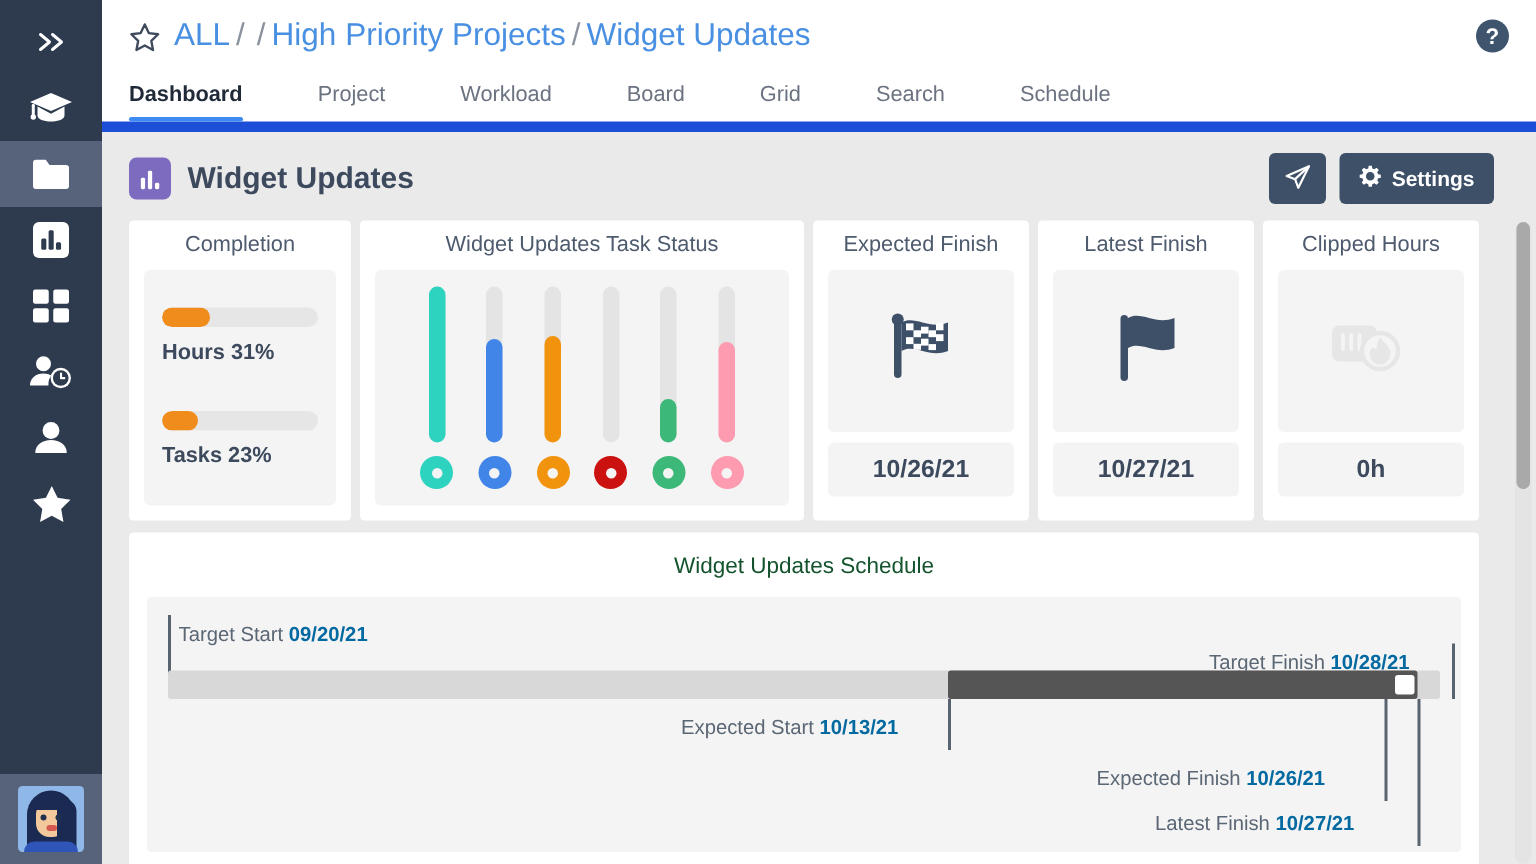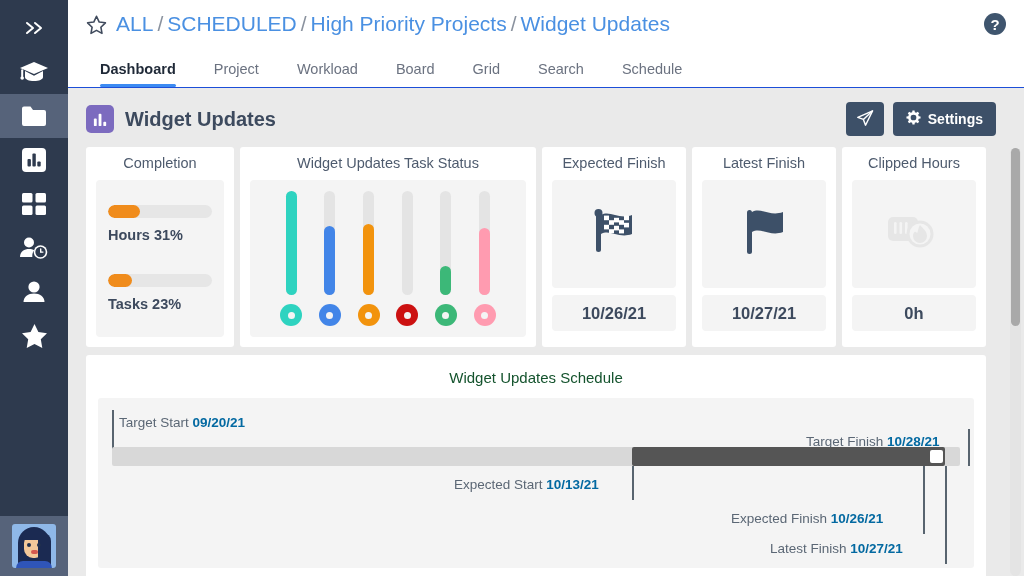--- a/index.html
+++ b/index.html
@@ -68,40 +68,40 @@
     position: absolute; left: 4px; bottom: 0; width: 36px; height: 7px;
     background: #2f55b8; border-radius: 8px 8px 0 0;
   }
 
   
   .main { flex: 1; height: 576px; position: relative; background: #eaeaea; }
 
   
   .header {
     background: #ffffff; height: 88px; position: relative;
-    border-bottom: 1px solid #1d4ed8;
+    border-bottom: 7px solid #1d4ed8;
   }
   .breadcrumb {
     display: flex; align-items: center;
     padding: 12px 0 0 18px; gap: 0px;
     font-size: 21px;
   }
   .star-icon { margin-right: 9px; display: flex; align-items: center; color: #3f4a5c; }
   .crumb {
     color: #4a90e2; text-decoration: none; white-space: nowrap;
   }
   .crumb-sep { color: #8a929e; margin: 0 4px; }
   .help-btn {
     position: absolute; right: 17px; top: 12px;
     width: 24px; height: 24px;
     color: #3f556e;
   }
   .tabs {
     display: flex; align-items: flex-end;
-    padding-left: 32px; gap: 4px;
+    padding-left: 18px; gap: 16px;
     position: absolute; bottom: 0; left: 0; right: 0;
     height: 42px;
   }
   .tab {
     font-size: 14.5px; color: #6b7280;
     padding: 0 20px 10px 0; margin-right: 14px;
     position: relative; white-space: nowrap;
     line-height: 16px;
   }
   .tab:first-child { padding-right: 0; margin-right: 34px; }
@@ -376,21 +376,20 @@
 
     <div class="header">
       <div class="breadcrumb">
         <span class="star-icon">
           <svg width="21" height="21" viewBox="0 0 24 24" fill="none" stroke="#3f4a5c" stroke-width="1.8" stroke-linejoin="round">
             <path d="M12 2.6 L15.1 9.2 L22.2 10.1 L17 15.1 L18.3 22.1 L12 18.7 L5.7 22.1 L7 15.1 L1.8 10.1 L8.9 9.2 Z"></path>
           </svg>
         </span>
         <a class="crumb" href="#">ALL</a>
         <span class="crumb-sep">/</span>
-        <a class="crumb" href="#">SCHEDULED</a>
         <span class="crumb-sep">/</span>
         <a class="crumb" href="#">High Priority Projects</a>
         <span class="crumb-sep">/</span>
         <a class="crumb" href="#">Widget Updates</a>
       </div>
 
       <div class="help-btn">
         <svg width="24" height="24" viewBox="0 0 24 24">
           <circle cx="12" cy="12" r="11" fill="#3f556e"></circle>
           <text x="12" y="17.5" font-family="Liberation Sans, sans-serif" font-size="15" font-weight="bold" fill="#ffffff" text-anchor="middle">?</text>

